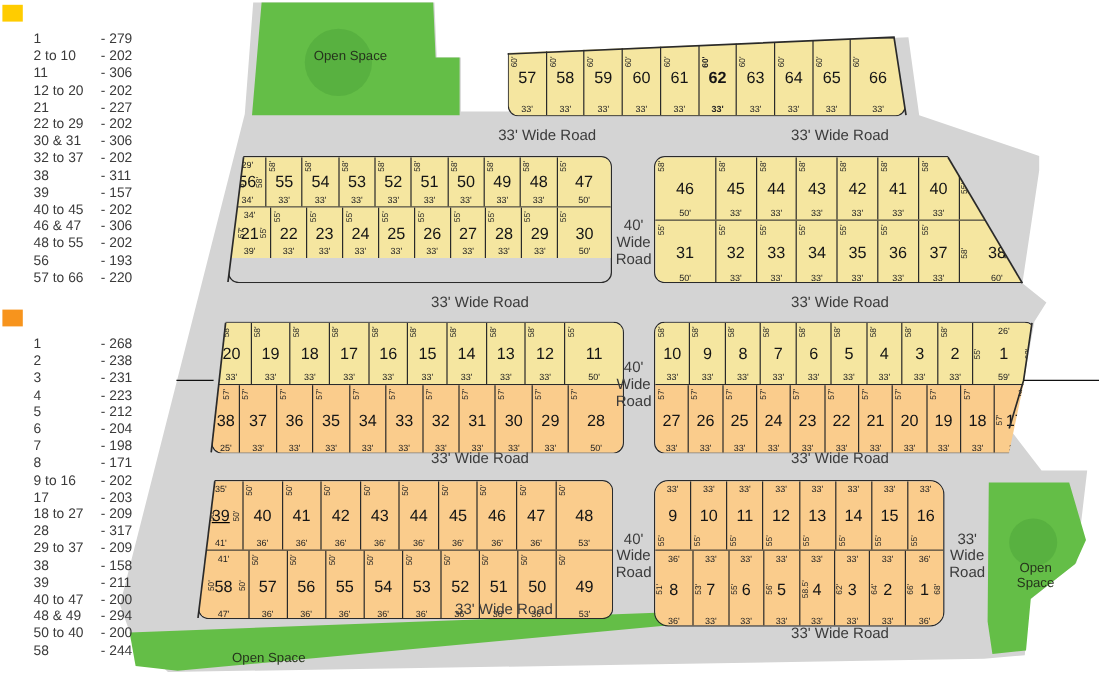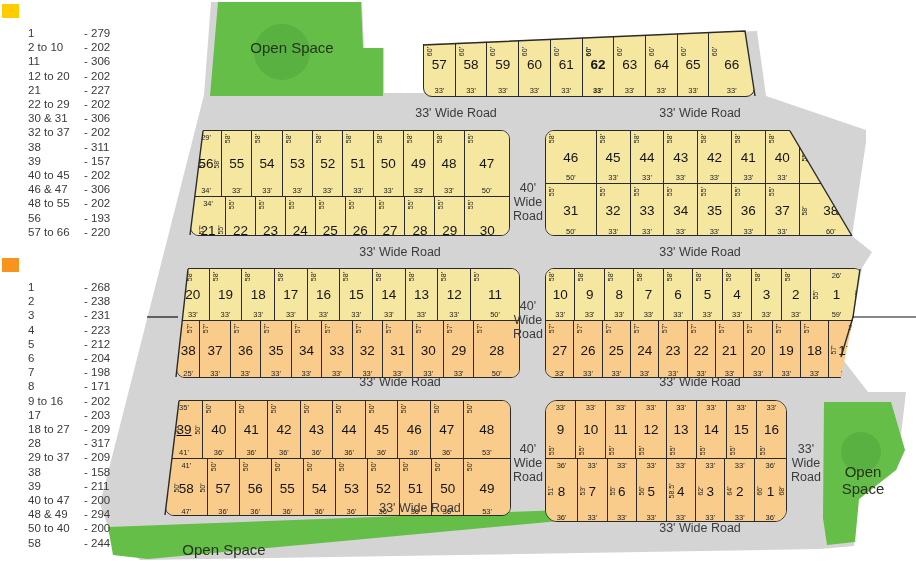--- a/index.html
+++ b/index.html
@@ -29,42 +29,42 @@
   .pt{top:1.5px;} .pb{bottom:1.5px;}
   .pd,.pl,.pr,.pdl{position:absolute;writing-mode:vertical-rl;transform:rotate(180deg);font-size:7px;color:#222;line-height:7px;}
   .pd{top:3px;left:2px;}
   .pl{left:1px;top:50%;transform:translateY(-50%) rotate(180deg);}
   .pr{right:1px;top:50%;transform:translateY(-50%) rotate(180deg);}
   .pdl{left:2px;bottom:3px;}
   .b1{left:423px;top:31px;width:332px;height:66px;clip-path:polygon(0 20%,97% 0,100% 100%,0 100%);}
   .b1 .prow{height:100%;}
   .b1 .pd{top:15px;}
   .b2l{left:190px;top:130px;width:320px;height:106px;clip-path:polygon(4% 0,100% 0,100% 100%,0 100%);}
-  .b2l .prow{height:66px;}
+  .b2l .prow{height:42px;}
   .b2r{left:545px;top:130px;width:318px;height:106px;clip-path:polygon(0 0,77% 0,96.5% 100%,0 100%);}
   .b2r .prow{height:53px;}
   .b3l{left:176px;top:268px;width:344px;height:110px;clip-path:polygon(3.5% 0,100% 0,100% 100%,0 100%);}
   .b3l .prow:first-child{height:52px;} .b3l .prow:last-child{height:58px;}
   .b3r{left:545px;top:268px;width:318px;height:110px;clip-path:polygon(0 0,99% 0,97% 45%,93% 100%,0 100%);}
   .b3r .prow:first-child{height:52px;} .b3r .prow:last-child{height:58px;}
   .b4l{left:165px;top:400px;width:346px;height:116px;clip-path:polygon(4% 0,100% 0,100% 100%,0 100%);}
   .b4l .prow{height:58px;}
   .b4r{left:545px;top:400px;width:242px;height:122px;border-radius:12px;}
   .b4r .prow:first-child{height:58px;} .b4r .prow:last-child{height:64px;}
   .clipL .plot:first-child .pl{left:7px;}
   .clipL .plot:first-child .pd{left:9px;}
   .c39 .pn{position:absolute;left:6px;top:50%;transform:translateY(-50%);}
   .c39 .pt{width:auto;left:3px;}
   .c39 .pr{right:34%;}
   .c38 .pr{right:30%;}
   .c17 .pt{width:auto;left:auto;right:4px;}
   
   .rlabel{position:absolute;z-index:5;font-size:12.5px;color:#3b3b3b;white-space:nowrap;transform:translate(-50%,-50%);}
   .vlabel{position:absolute;z-index:5;font-size:12.5px;color:#3b3b3b;line-height:14px;text-align:center;white-space:pre-line;transform:translate(-50%,-50%);}
-  .oslabel{position:absolute;z-index:5;font-size:15px;color:#25331c;transform:translate(-50%,-50%);text-align:center;}
+  .oslabel{position:absolute;z-index:5;font-size:11px;color:#25331c;transform:translate(-50%,-50%);text-align:center;}
   .oslabel.wrap{width:54px;}
 </style>
 </head>
 <body>
 
 <div id="stage">
 
   <svg width="916" height="561">
     <polygon class="road" points="211,2 362,2 364,48 384,48 384,93 424,93 424,44 757,31 766,96 866,130 866,142 852,236 872,252 862,268 853,318 841,357 868,392 906,392 897,469 858,500 854,546 820,549 520,554 140,560 110,532 100,504 204,95"></polygon>
     <polygon class="green" points="218,2 361,2 363,48 383,48 383,96 210,96"></polygon>

